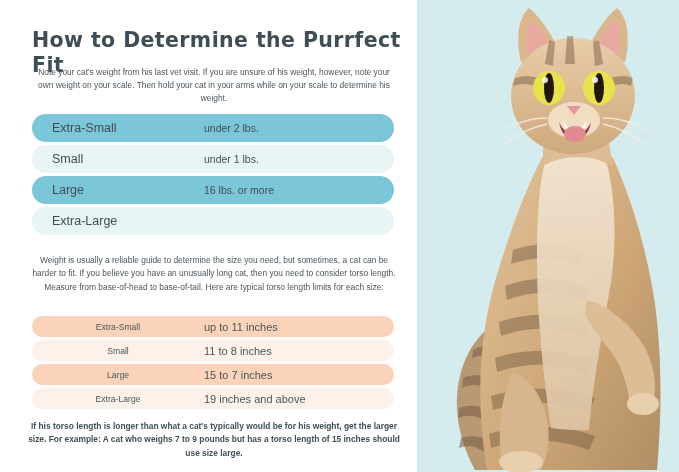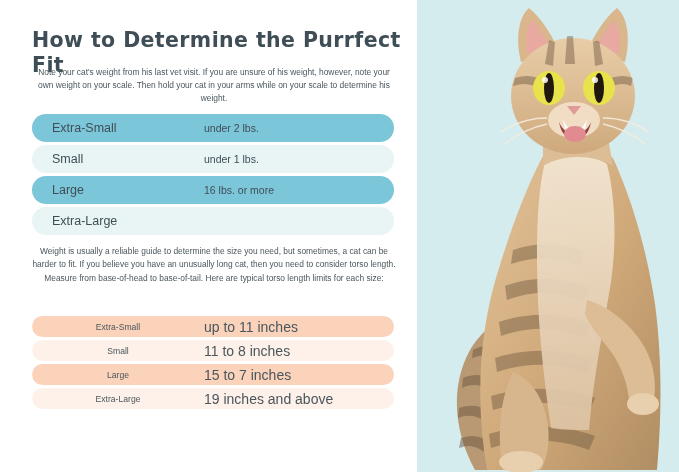--- a/index.html
+++ b/index.html
@@ -87,21 +87,21 @@
     font-size: 12.5px;
     color: #3f4e56;
   }
   .size-row .value {
     font-size: 10.5px;
     color: #3f4e56;
   }
   .mid-note {
     position: absolute;
     left: 32px;
-    top: 245px;
+    top: 254px;
     width: 364px;
     font-size: 8.4px;
     line-height: 1.58;
     color: #4a565d;
     text-align: center;
   }
   .torso-table {
     position: absolute;
     left: 32px;
     top: 316px;
@@ -122,21 +122,21 @@
     background: #fdf1e9;
   }
   .torso-row .label {
     width: 172px;
     text-align: center;
     box-sizing: border-box;
     font-size: 8.6px;
     color: #4a565d;
   }
   .torso-row .value {
-    font-size: 14px;
+    font-size: 11px;
     color: #4a565d;
   }
   .footer-note {
     position: absolute;
     left: 24px;
     top: 420px;
     width: 380px;
     font-size: 8.4px;
     line-height: 1.6;
     color: #3f4e56;
@@ -315,15 +315,16 @@
       <div class="torso-row odd">
         <div class="label">Large</div>
         <div class="value">15 to 7 inches</div>
       </div>
       <div class="torso-row even">
         <div class="label">Extra-Large</div>
         <div class="value">19 inches and above</div>
       </div>
     </div>
 
+    <div class="footer-note">If his torso length is longer than what a cat's typically would be for his weight, get the larger size. For example: A cat who weighs 7 to 9 pounds but has a torso length of 15 inches should use size large.</div>
 
   </div>
 </div>
 
 </body></html>

